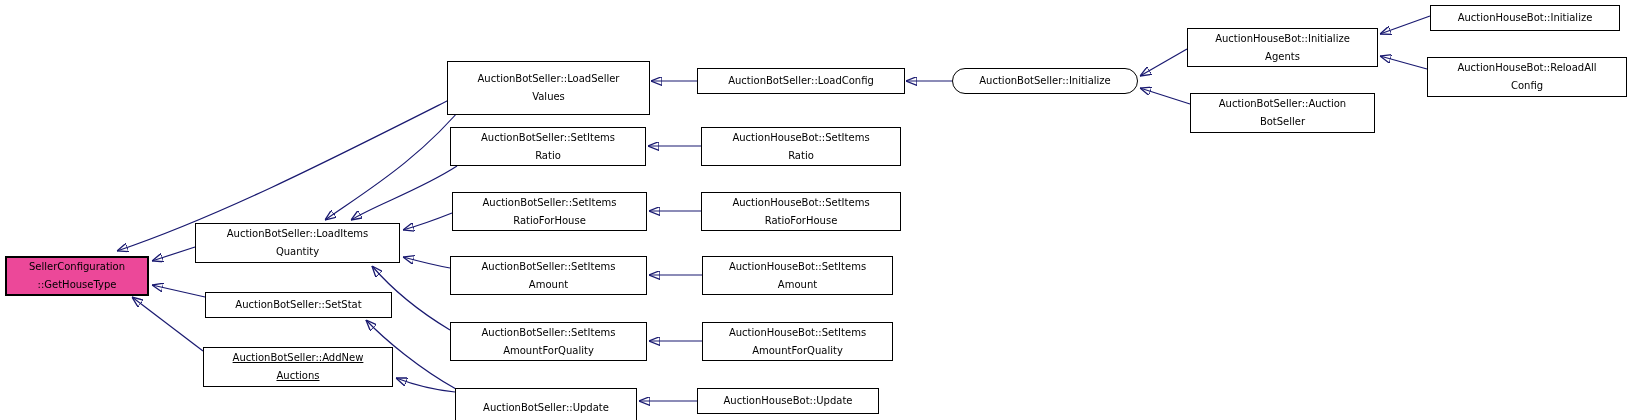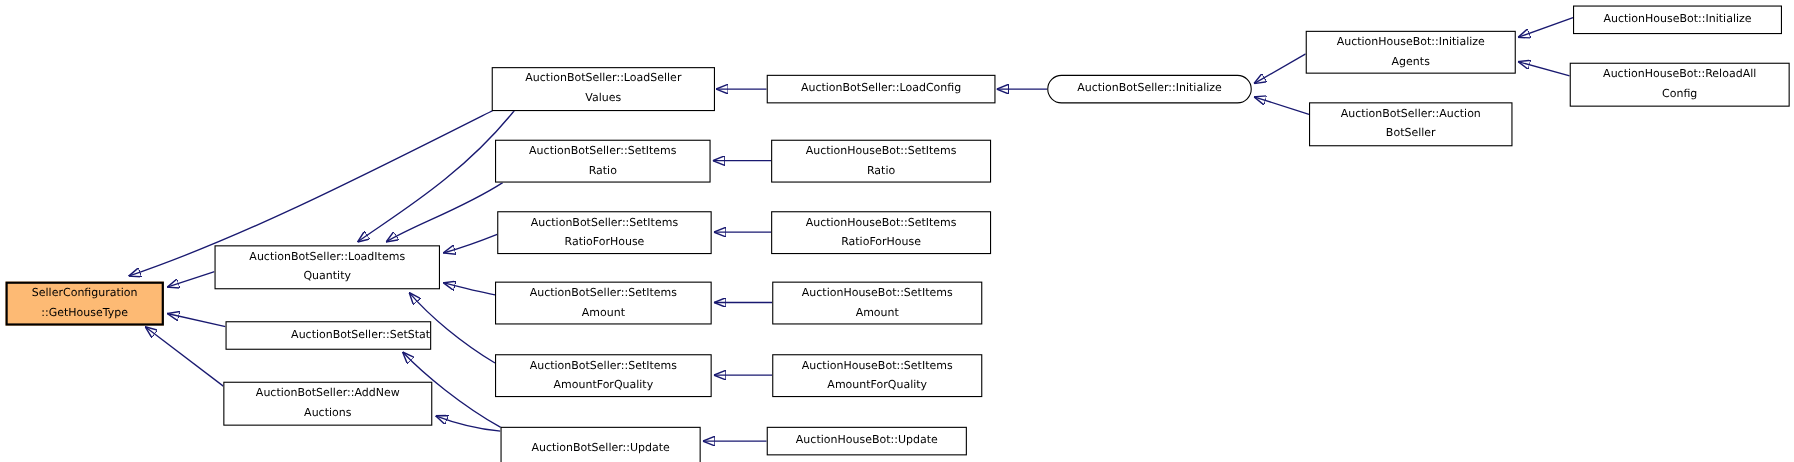--- a/index.html
+++ b/index.html
@@ -30,21 +30,21 @@
     display:flex;
     align-items:center;
     justify-content:center;
     text-align:center;
     font-size:10px;
     line-height:18px;
     cursor:pointer;
   }
   .node span{white-space:pre-line;}
   .node.highlight{
-    background:#fdba74;
+    background:#ec4899;
     border-width:2px;
     cursor:default;
     text-align:center;
   }
 </style>
 </head>
 <body>
 
 <div class="canvas">
 
@@ -81,30 +81,30 @@
   <div class="node highlight" style="left:5px;top:256px;width:144px;height:40px;">
     <span>SellerConfiguration
 ::GetHouseType</span>
   </div>
 
   <div class="node" style="left:195px;top:223px;width:205px;height:40px;justify-content:center;">
     <span>AuctionBotSeller::LoadItems
 Quantity</span>
   </div>
 
-  <div class="node" style="left:205px;top:292px;width:187px;height:26px;justify-content:flex-end;">
+  <div class="node" style="left:205px;top:292px;width:187px;height:26px;">
     <span>AuctionBotSeller::SetStat</span>
   </div>
 
-  <div class="node" style="left:203px;top:347px;width:190px;height:40px;">
+  <div class="node" style="left:203px;top:347px;width:190px;height:40px;text-decoration:underline;">
     <span>AuctionBotSeller::AddNew
 Auctions</span>
   </div>
 
-  <div class="node" style="left:447px;top:61px;width:203px;height:40px;align-items:center;">
+  <div class="node" style="left:447px;top:61px;width:203px;height:54px;align-items:center;">
     <span>AuctionBotSeller::LoadSeller
 Values</span>
   </div>
 
   <div class="node" style="left:450px;top:127px;width:196px;height:39px;">
     <span>AuctionBotSeller::SetItems
 Ratio</span>
   </div>
 
   <div class="node" style="left:452px;top:192px;width:195px;height:39px;">

